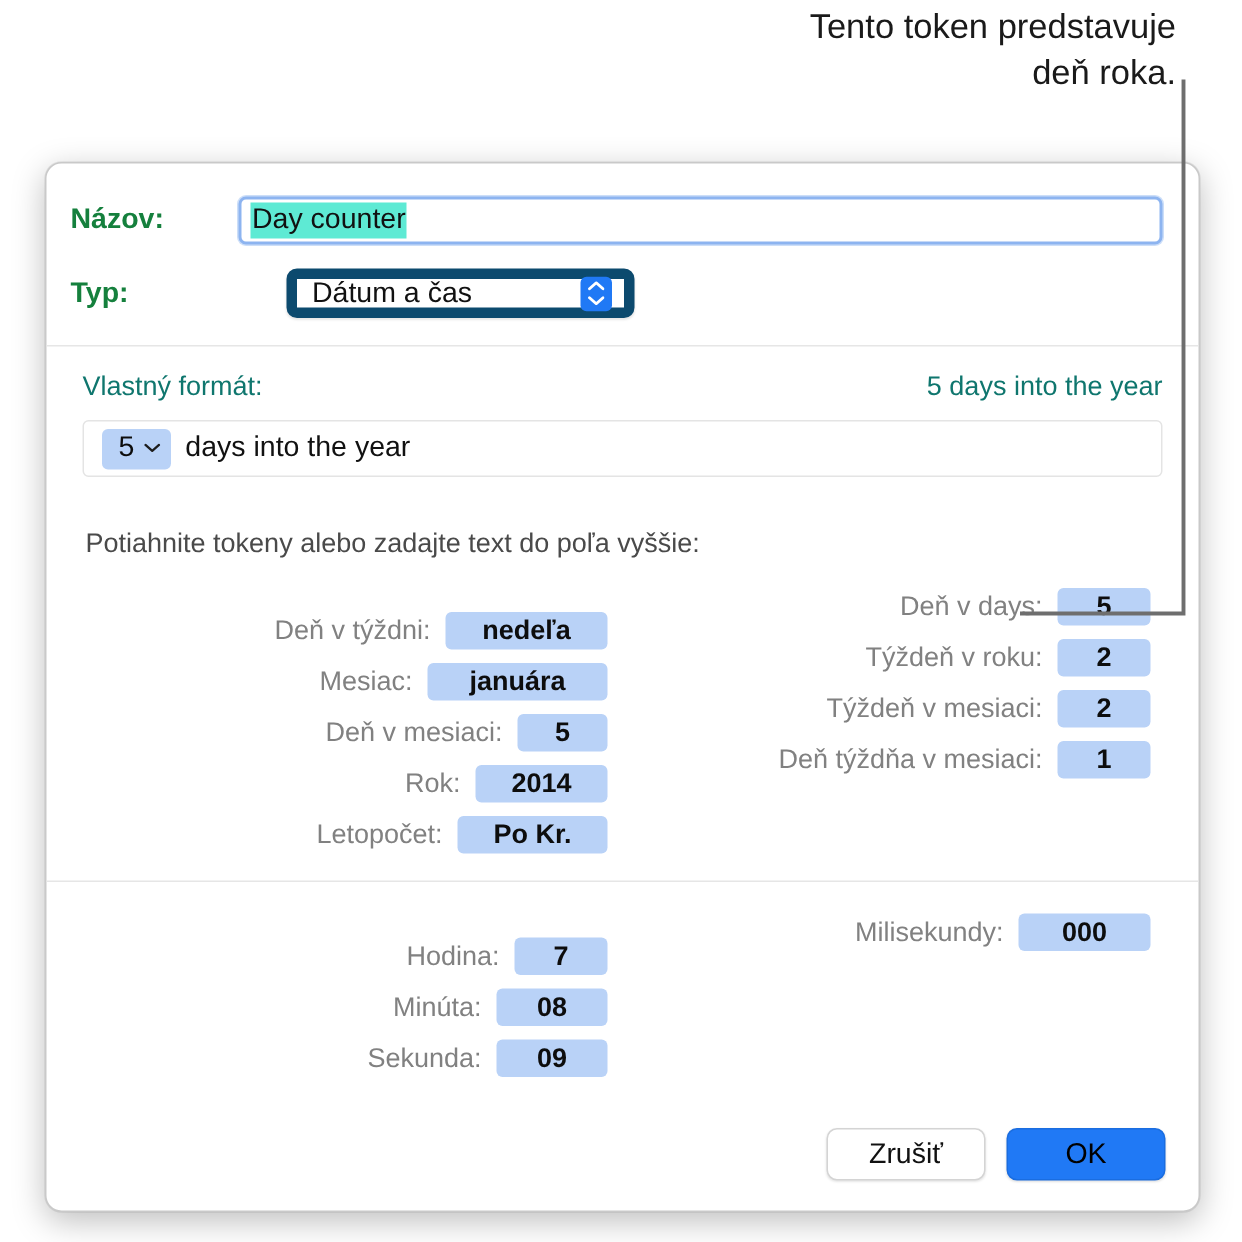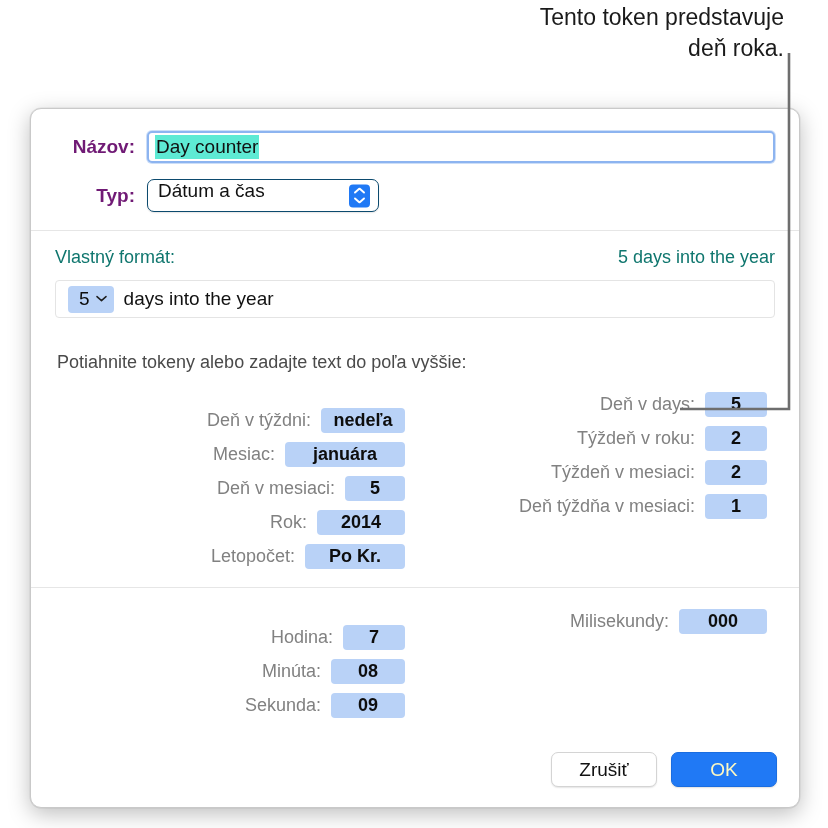--- a/index.html
+++ b/index.html
@@ -66,25 +66,25 @@
     padding: 22px 24px 16px 16px;
   }
   .field-row {
     display: flex;
     align-items: center;
     margin-bottom: 16px;
   }
   .field-row:last-child { margin-bottom: 2px; }
   .field-label {
     width: 88px;
-    text-align: right;
+    text-align: left;
     font-size: 19px;
     font-weight: bold;
-    color: #701a75;
-    padding-right: 12px;
+    color: #15803d;
+    padding-right: 24px;
     flex: 0 0 auto;
   }
   .text-input {
     flex: 1 1 auto;
     height: 32px;
     border: 2px solid #8db4f0;
     border-radius: 5px;
     background: #ffffff;
     display: flex;
     align-items: center;
@@ -97,27 +97,29 @@
     color: #111111;
     background: #5eead4;
     padding: 1px 1px;
     white-space: nowrap;
   }
 
   .popup-button {
     position: relative;
     height: 33px;
     width: 232px;
-    border: 1px solid #0c4a6e;
+    border: 7px solid #0c4a6e;
     border-radius: 7px;
     background: #ffffff;
     box-shadow: 0 1px 1.5px rgba(0,0,0,0.10);
     display: flex;
+    align-items: center;
     padding: 0 10px;
     box-sizing: border-box;
+    margin-left: 32px;
   }
   .popup-button .value {
     font-size: 19px;
     color: #111111;
   }
   .popup-chevrons {
     position: absolute;
     right: 8px;
     top: 50%;
     transform: translateY(-50%);
@@ -219,21 +221,21 @@
     font-weight: bold;
     color: #0d0d0d;
     height: 25px;
     line-height: 25px;
     text-align: center;
     padding: 0 10px;
     box-sizing: border-box;
   }
 
   
-  .w-nedela    { width: 84px; }
+  .w-nedela    { width: 108px; }
   .w-januara   { width: 120px; }
   .w-5         { width: 60px;  }
   .w-2014      { width: 88px;  }
   .w-pokr      { width: 100px; }
   .w-num       { width: 62px;  }
   .w-hour      { width: 62px;  }
   .w-min       { width: 74px;  }
   .w-sec       { width: 74px;  }
   .w-ampm      { width: 80px;  }
   .w-ms        { width: 88px;  }
@@ -269,21 +271,21 @@
   }
   .btn-secondary {
     background: #ffffff;
     border: 1px solid #d4d4d4;
     color: #111111;
     box-shadow: 0 1px 1.5px rgba(0,0,0,0.10);
   }
   .btn-primary {
     background: #2079f5;
     border: 1px solid #1a6de0;
-    color: #fef9c3;
+    color: #000000;
     box-shadow: 0 1px 1.5px rgba(0,0,0,0.12);
     text-align: right;
   }
 </style>
 </head>
 <body>
 
 <div id="dialog">
 
   <div class="section" id="top-section">

